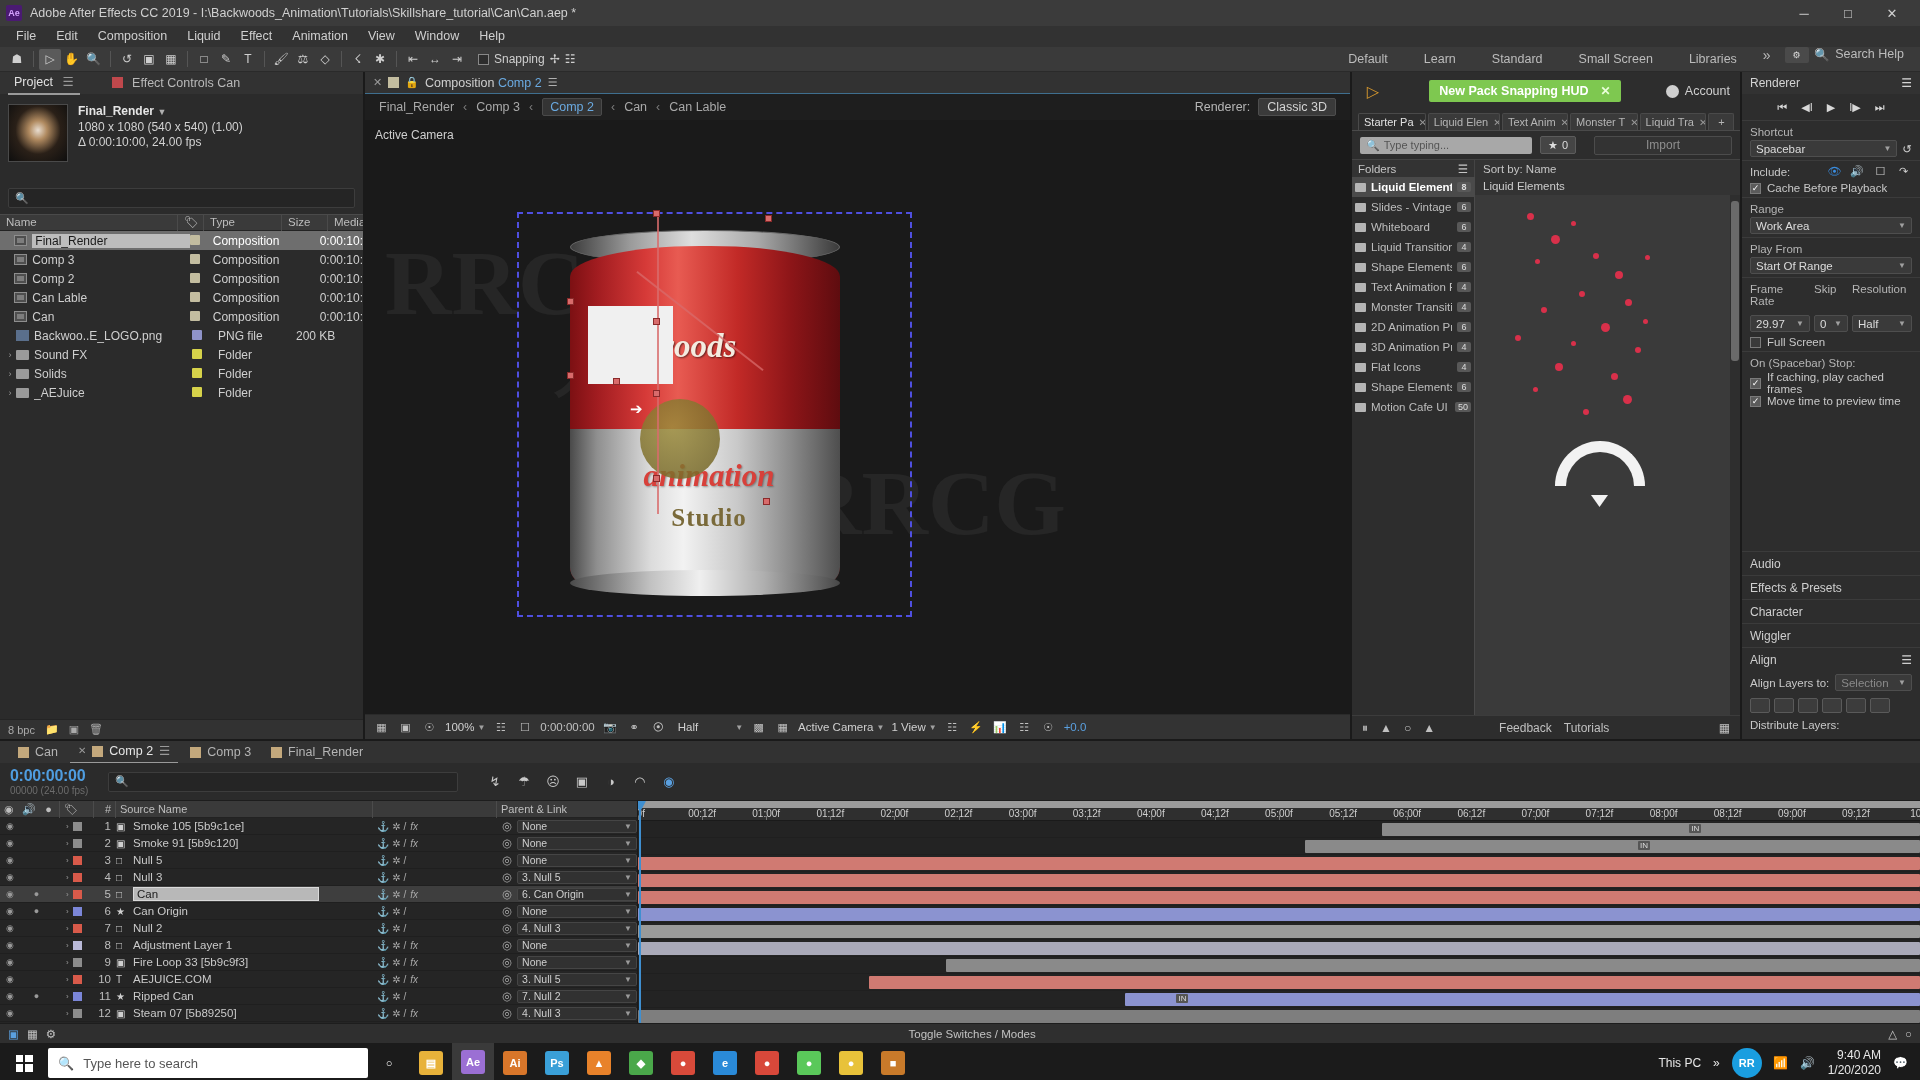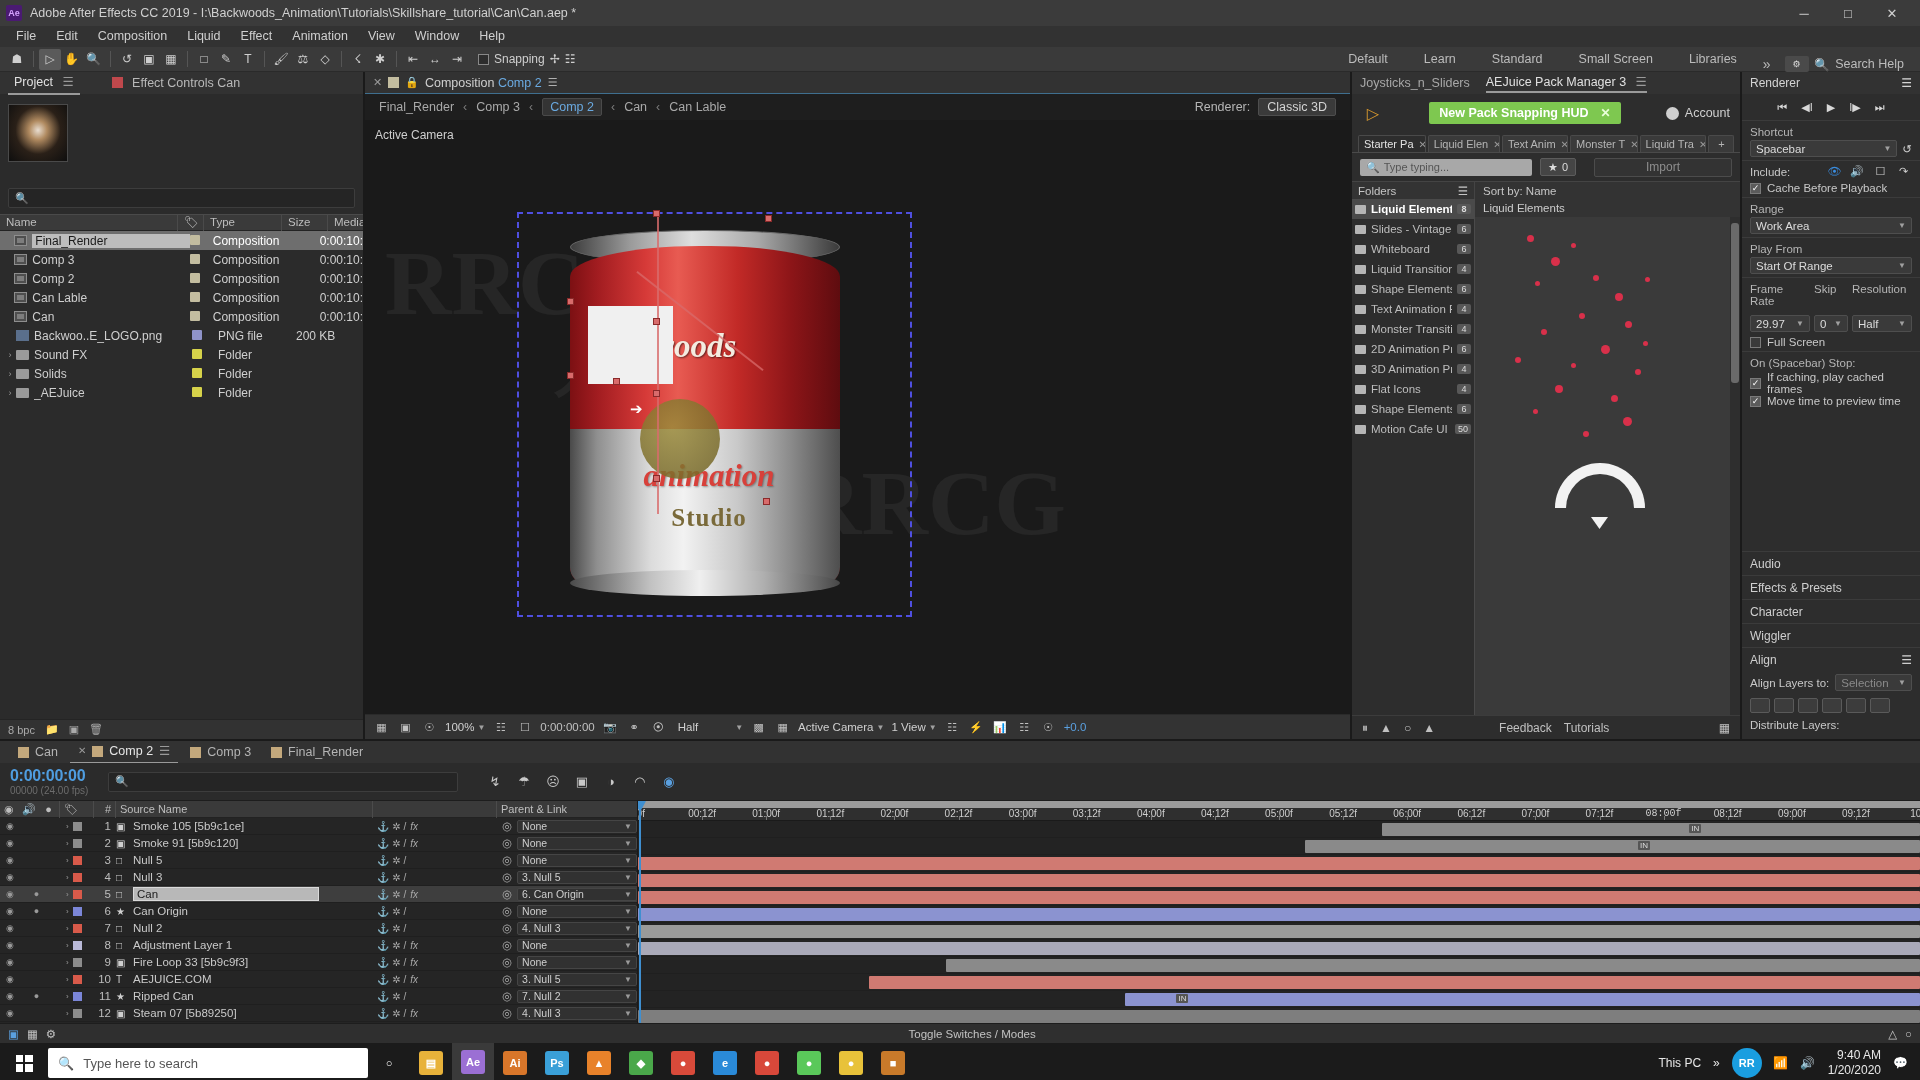--- a/index.html
+++ b/index.html
@@ -21,21 +21,21 @@
 
   
   .toolbar{height:25px;background:#3a3a3a;display:flex;align-items:center;padding:0 6px;
     border-bottom:1px solid #2a2a2a;}
   .tool{width:22px;height:21px;display:flex;align-items:center;justify-content:center;
     color:#cfcfcf;font-size:12px;}
   .tool.sel{background:#5a5a5a;border-radius:2px;}
   .tsep{width:1px;height:16px;background:#555;margin:0 5px;}
   .snap{display:flex;align-items:center;gap:5px;margin-left:10px;font-size:12px;color:#cfcfcf;}
   .chk{width:11px;height:11px;border:1px solid #888;background:#2d2d2d;display:inline-block;}
-  .ws-bar{margin-left:auto;display:flex;align-items:flex-end;gap:0;}
+  .ws-bar{margin-left:auto;display:flex;align-items:flex-start;gap:0;}
   .ws-tab{padding:0 18px;font-size:12.5px;color:#bcbcbc;line-height:25px;}
   .ws-more{padding:0 8px;color:#bcbcbc;font-size:14px;}
   .ws-ico{width:24px;height:16px;background:#4a4a4a;border-radius:2px;display:flex;
     align-items:center;justify-content:center;font-size:9px;color:#ddd;margin:0 6px;}
   .ws-search{display:flex;align-items:center;gap:5px;font-size:12.5px;color:#bcbcbc;padding-right:10px;}
 
   
   .main{display:flex;height:667px;background:#1e1e1e;}
 
   
@@ -323,20 +323,26 @@
           <span class="hm">☰</span>
         </div>
         <div class="ptab" style="margin-left:22px;">
           <span class="sq-ec"></span>
           <span>Effect Controls Can</span>
         </div>
       </div>
 
       <div class="proj-head">
         <div class="thumb"></div>
+        <div class="pinfo">
+          <div><span class="nm">Final_Render</span>
+               <span style="font-size:9px;color:#b0b0b0;">▼</span></div>
+          <div>1080 x 1080  (540 x 540) (1.00)</div>
+          <div>Δ 0:00:10:00, 24.00 fps</div>
+        </div>
       </div>
 
       <div class="proj-search">
         <span>🔍</span>
         <span></span>
       </div>
 
       <div class="proj-cols">
         <div class="pc c1">Name</div>
         <div class="pc c2">🏷</div>
@@ -544,27 +550,20 @@
         <div class="vbi">☷</div>
         <div class="vbi">⚡</div>
         <div class="vbi">📊</div>
         <div class="vbi">☷</div>
         <div class="vbi">☉</div>
         <div style="color:#5aa0e0;">+0.0</div>
       </div>
     </div>
 
     <div class="aej">
-      <div class="aej-tabs">
-        <div class="t">Joysticks_n_Sliders</div>
-        <div class="t active">
-          <span>AEJuice Pack Manager 3</span>
-          <span style="margin-left:6px;color:#9a9a9a;">☰</span>
-        </div>
-      </div>
 
       <div class="aej-head">
         <div class="aej-play">▷</div>
         <div class="promo">
           <span>New Pack Snapping HUD</span>
           <span class="x">✕</span>
         </div>
         <div class="account">
           <span class="av"></span>
           <span>Account</span>
@@ -1233,21 +1232,21 @@
               <div class="tk" style="left: 55%;">05:12f</div>
               <div class="tick" style="left: 55%;"></div>
               <div class="tk" style="left: 60%;">06:00f</div>
               <div class="tick" style="left: 60%;"></div>
               <div class="tk" style="left: 65%;">06:12f</div>
               <div class="tick" style="left: 65%;"></div>
               <div class="tk" style="left: 70%;">07:00f</div>
               <div class="tick" style="left: 70%;"></div>
               <div class="tk" style="left: 75%;">07:12f</div>
               <div class="tick" style="left: 75%;"></div>
-              <div class="tk" style="left: 80%; font-family: Liberation Mono, monospace;">08:00f</div>
+              <div class="tk" style="left: 80%;">08:00f</div>
               <div class="tick" style="left: 80%;"></div>
               <div class="tk" style="left: 85%; text-align: center;">08:12f</div>
               <div class="tick" style="left: 85%;"></div>
               <div class="tk" style="left: 90%;">09:00f</div>
               <div class="tick" style="left: 90%;"></div>
               <div class="tk" style="left: 95%;">09:12f</div>
               <div class="tick" style="left: 95%;"></div>
               <div class="tk" style="left: 100%;">10:0</div>
             </div>
         </div>

